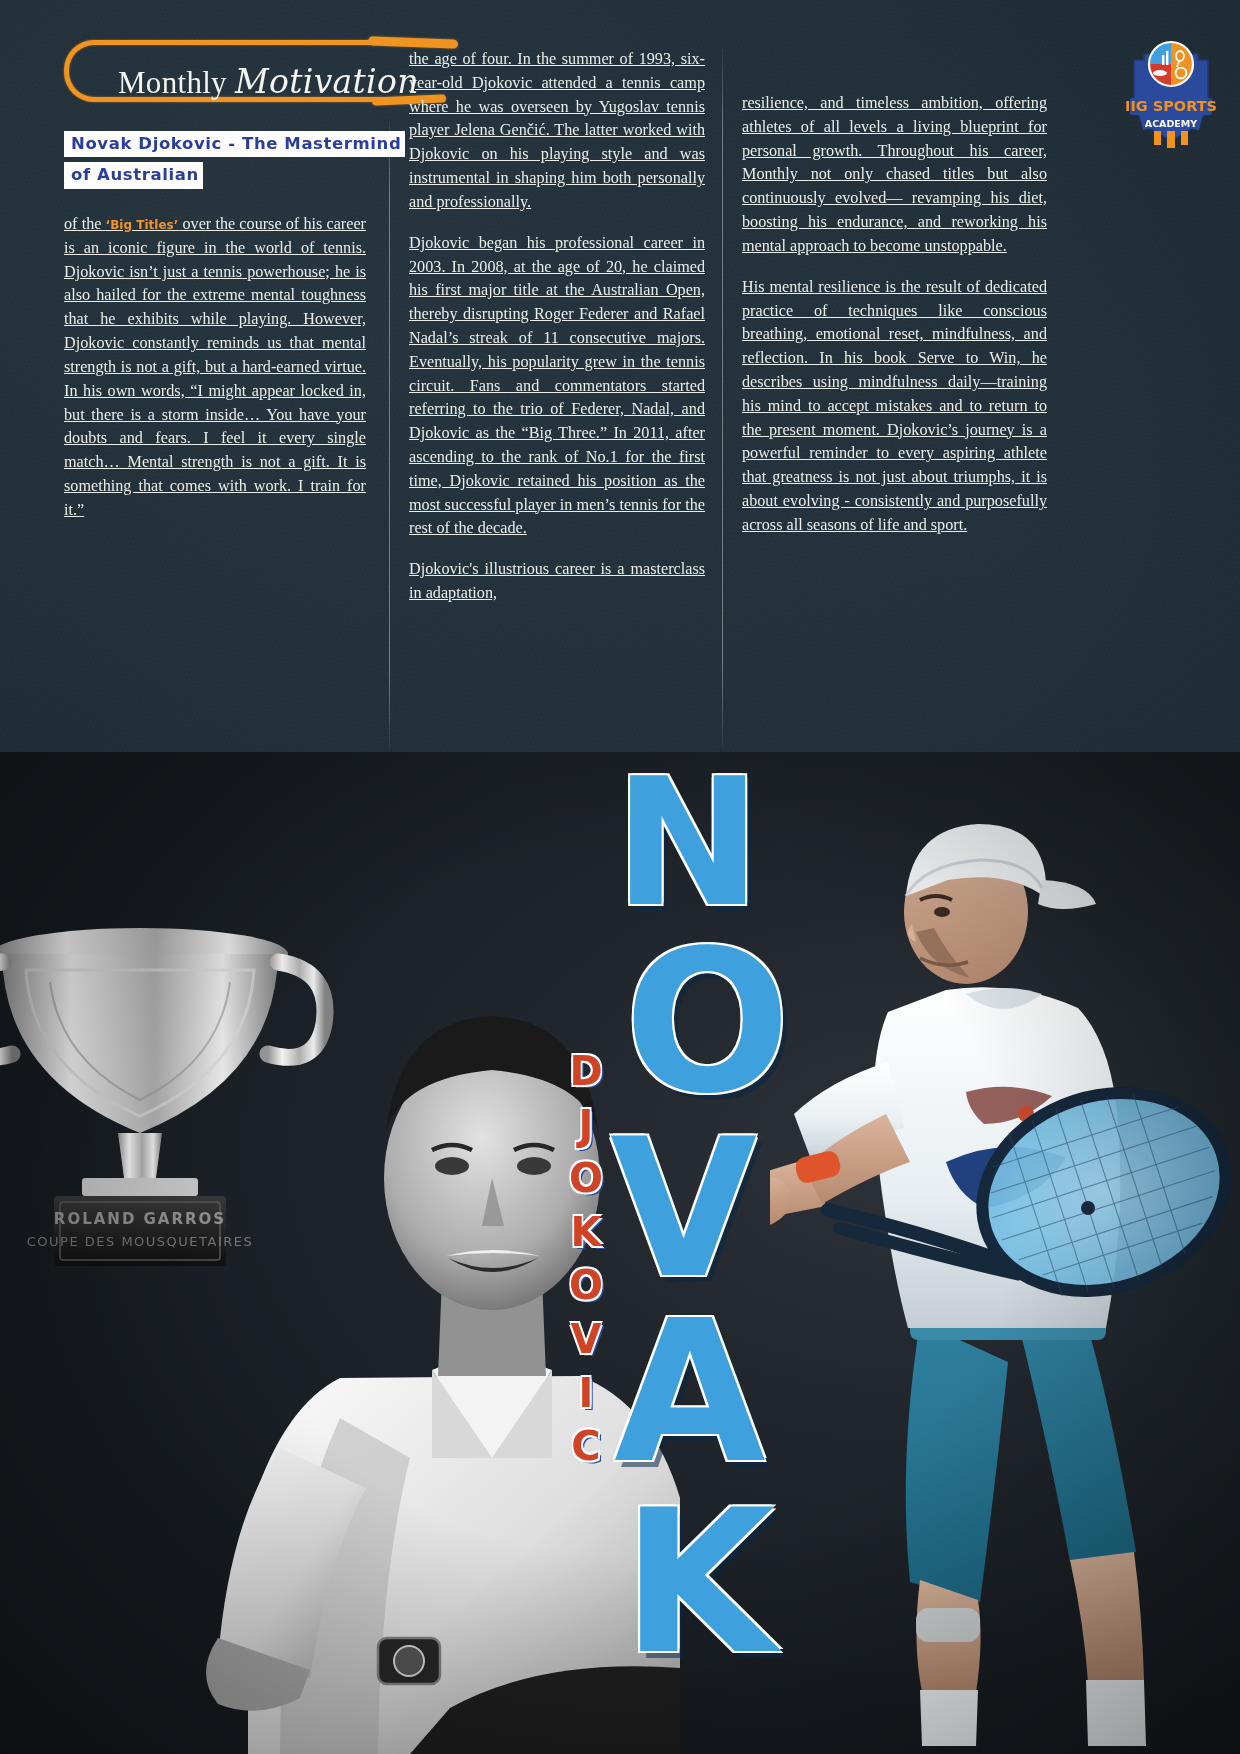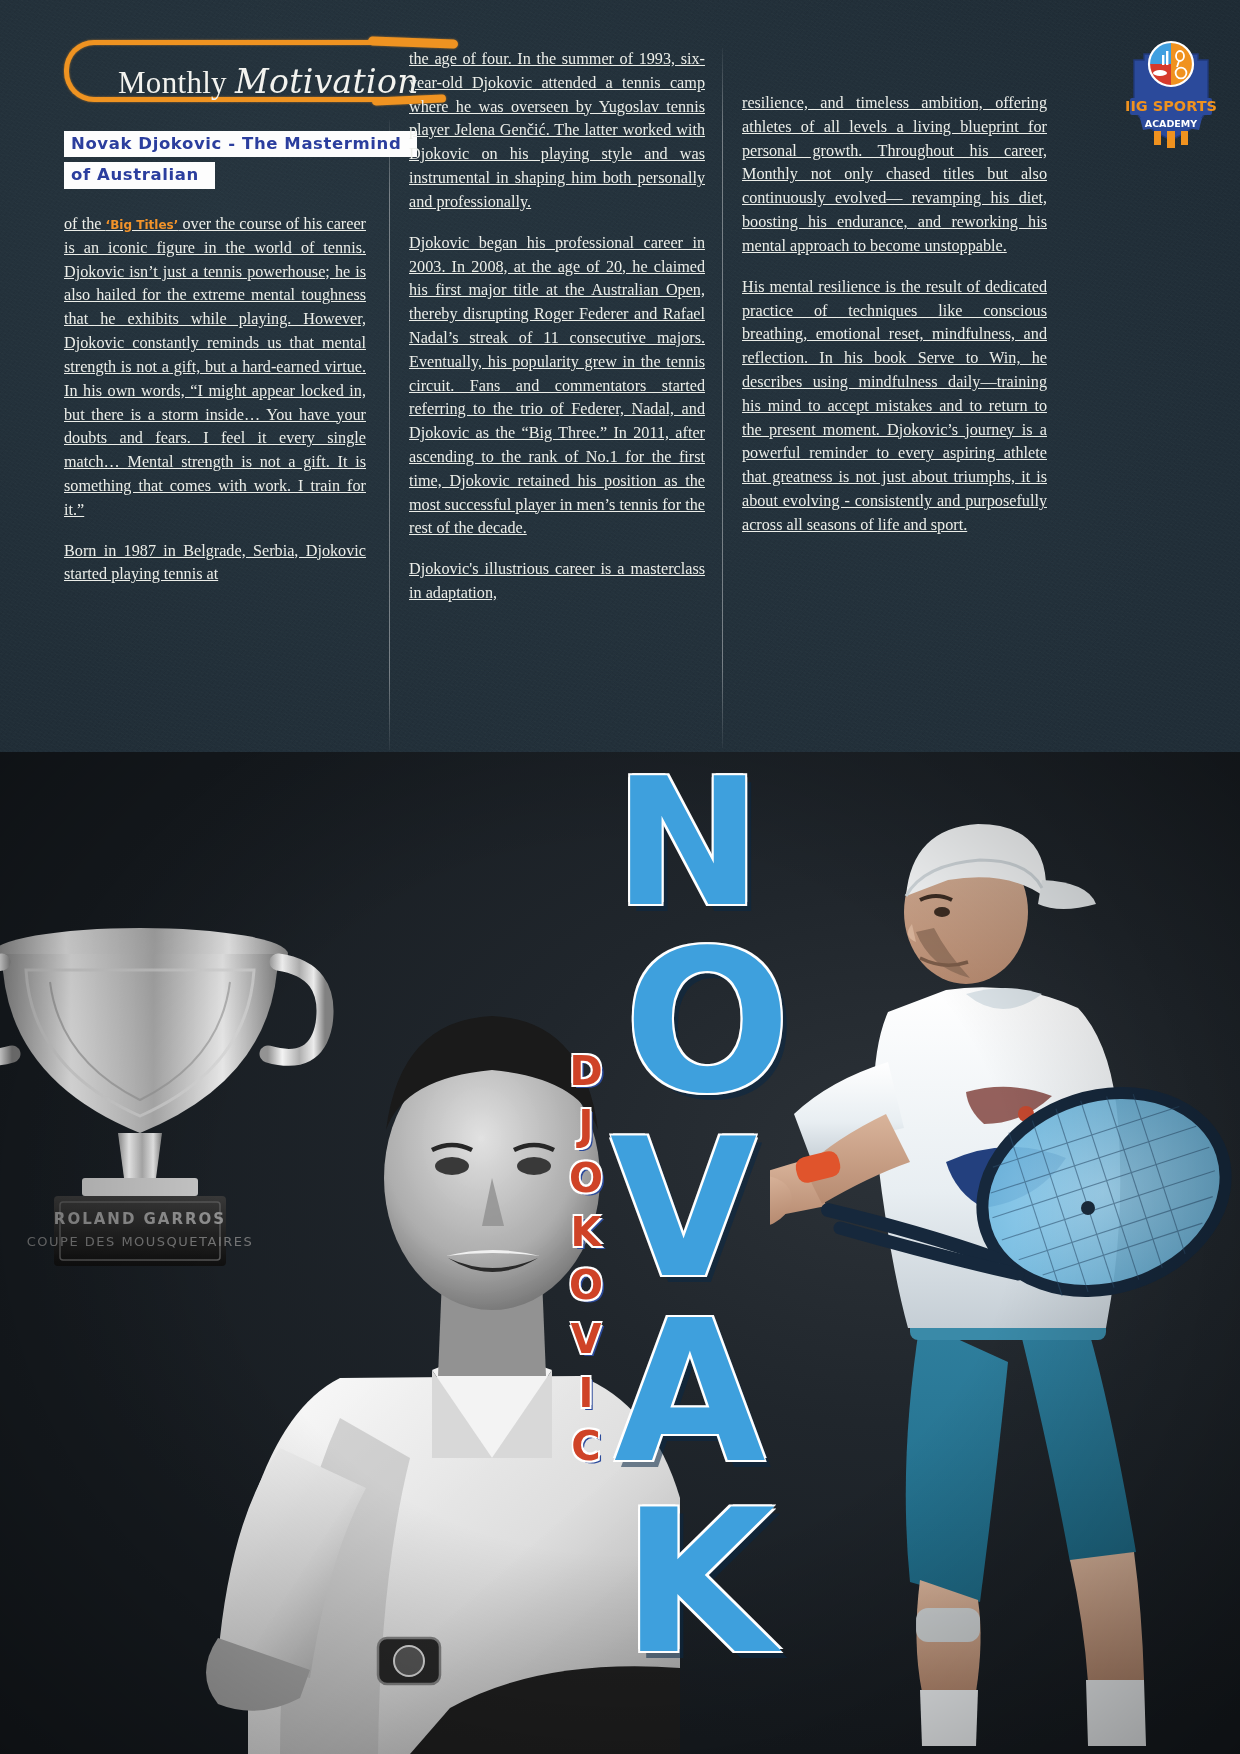--- a/index.html
+++ b/index.html
@@ -84,21 +84,21 @@
     width:316px;
   }
   .hl-bar{
     display:inline-block;
     background:#fdfdfd;
     color:#2b3e9e;
     font-family:"DejaVu Sans", sans-serif;
     font-size:16.5px;
     font-weight:600;
     letter-spacing:.6px;
-    padding:4px 16px 5px 7px;
+    padding:4px 4px 5px 7px;
     margin-bottom:5px;
     line-height:1.05;
     white-space:nowrap;
   }
 
   
   .col{
     position:absolute; top:44px;
     width:300px;
     color:#eceee9;
@@ -228,21 +228,20 @@
     <div id="headline">
       <div class="hl-bar">Novak Djokovic - The Mastermind</div><br>
       <div class="hl-bar">of Australian</div>
     </div>
 
     <div class="col-rule" id="rule1"></div>
     <div class="col-rule" id="rule2"></div>
 
     <div class="col" id="col1">
       <p><span>of the </span><span class="hi-orange">‘Big Titles’</span><span> over the course of his career is an iconic figure in the world of tennis. Djokovic isn’t just a tennis powerhouse; he is also hailed for the extreme mental toughness that he exhibits while playing. However, Djokovic constantly reminds us that mental strength is not a gift, but a hard-earned virtue. In his own words, “I might appear locked in, but there is a storm inside… You have your doubts and fears. I feel it every single match… Mental strength is not a gift. It is something that comes with work. I train for it.”</span></p>
-      <p>Born in 1987 in Belgrade, Serbia, Djokovic started playing tennis at</p>
     </div>
 
     <div class="col" id="col2">
       <p>the age of four. In the summer of 1993, six-year-old Djokovic attended a tennis camp where he was overseen by Yugoslav tennis player Jelena Genčić. The latter worked with Djokovic on his playing style and was instrumental in shaping him both personally and professionally.</p>
       <p>Djokovic began his professional career in 2003. In 2008, at the age of 20, he claimed his first major title at the Australian Open, thereby disrupting Roger Federer and Rafael Nadal’s streak of 11 consecutive majors. Eventually, his popularity grew in the tennis circuit. Fans and commentators started referring to the trio of Federer, Nadal, and Djokovic as the “Big Three.” In 2011, after ascending to the rank of No.1 for the first time, Djokovic retained his position as the most successful player in men’s tennis for the rest of the decade.</p>
       <p>Djokovic's illustrious career is a masterclass in adaptation,</p>
     </div>
 
     <div class="col" id="col3">
       <p>resilience, and timeless ambition, offering athletes of all levels a living blueprint for personal growth. Throughout his career, Monthly not only chased titles but also continuously evolved— revamping his diet, boosting his endurance, and reworking his mental approach to become unstoppable.</p>

